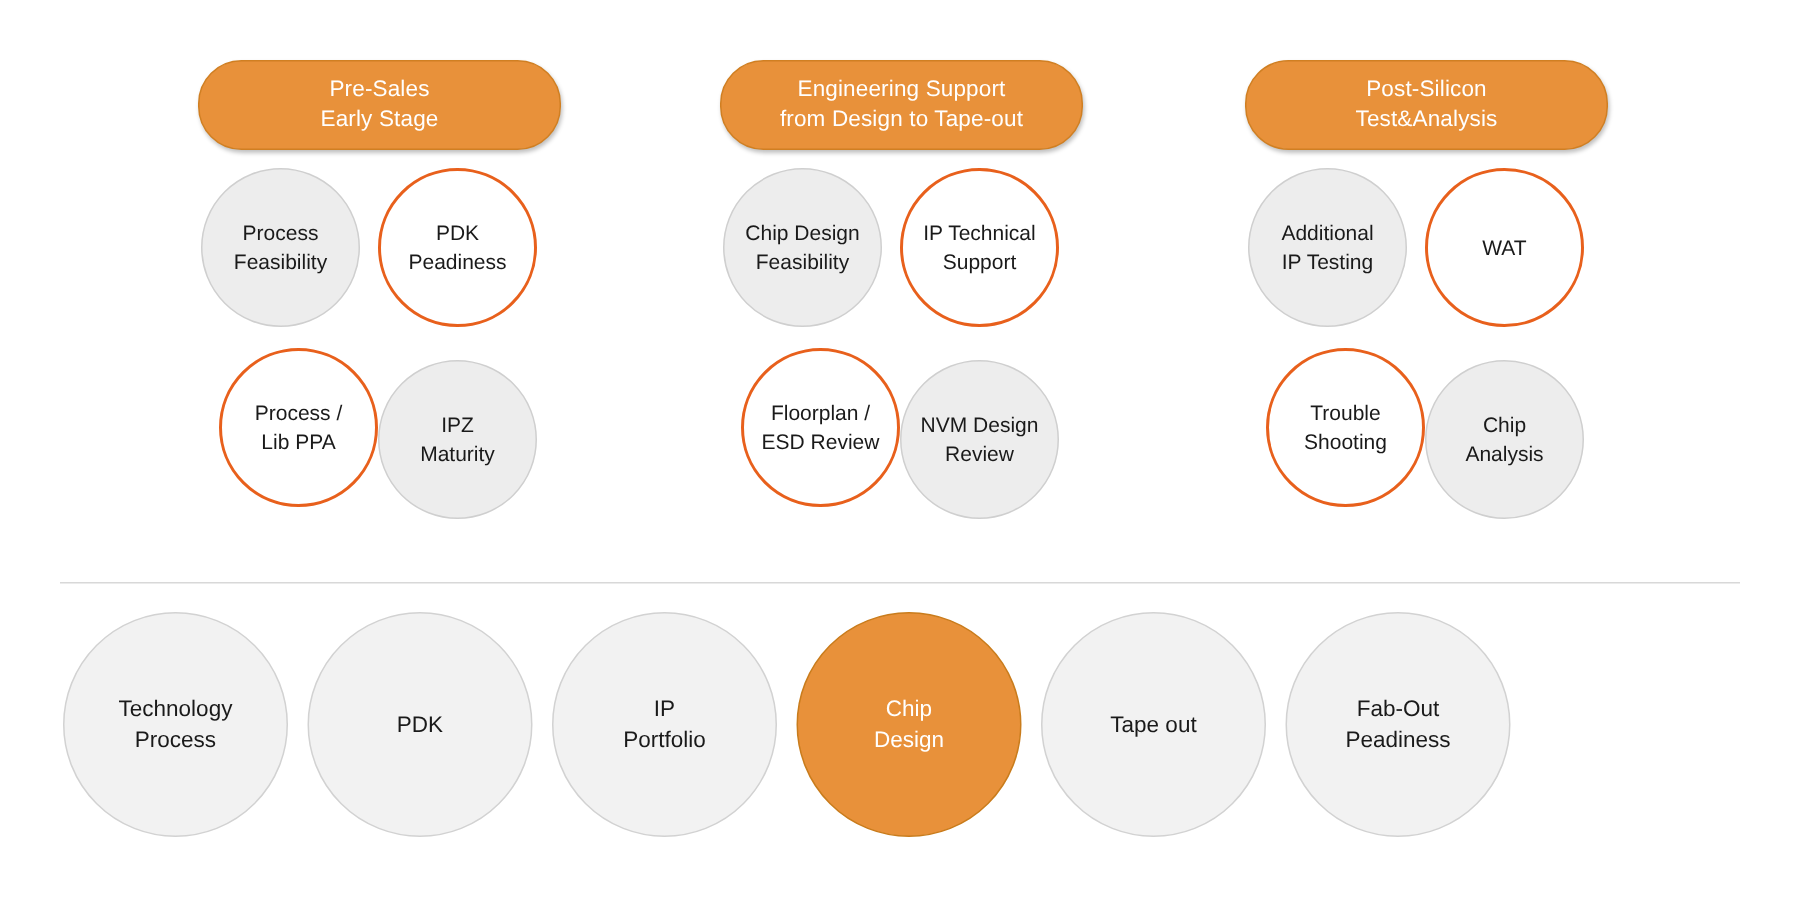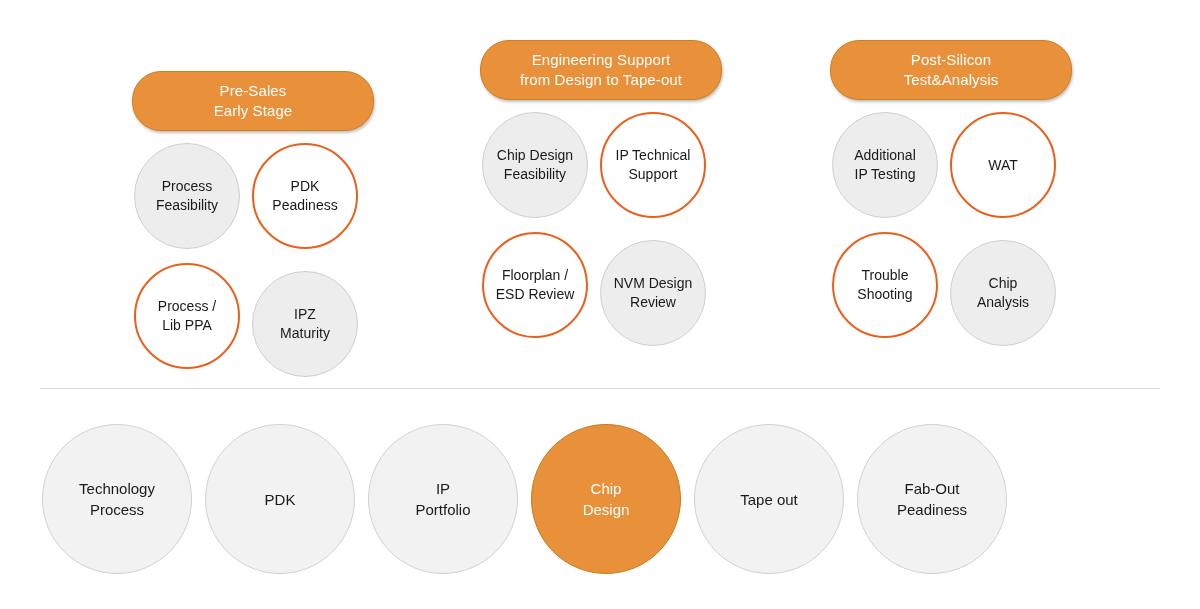--- a/index.html
+++ b/index.html
@@ -69,38 +69,38 @@
   }
   .bubble.ring {
     background: #ffffff;
     border: 2px solid #E8601C;
     z-index: 2;
   }
   .bubble span { display: block; padding: 0 4px; }
 
   .pos-tl { left: 2px;  top: 72px; }
   .pos-tr { left: 120px; top: 72px; }
-  .pos-bl { left: 2px;  top: 192px; }
+  .pos-bl { left: 14px;  top: 192px; }
   .pos-br { left: 120px; top: 200px; }
 
   
   #divider {
     position: absolute;
     left: 40px;
     top: 388px;
     width: 1120px;
     height: 1px;
     background: #D8D8D8;
   }
 
   
   #flow {
     position: absolute;
     left: 0;
-    top: 424px;
+    top: 408px;
     width: 952px;
     height: 160px;
   }
   .flow-node {
     position: absolute;
     top: 0;
     width: 150px;
     height: 152px;
   }
   .flow-arrow {
@@ -143,21 +143,21 @@
     border: 1px solid #C97C1C;
     color: #ffffff;
   }
   .flow-circle span { display: block; }
 </style>
 </head>
 <body>
 
 <div id="canvas">
 
-  <div class="phase-group" style="left:132px;margin-top:31px;">
+  <div class="phase-group" style="left:132px;">
     <div class="phase-header">
       <div>
         <span>Pre-Sales</span>
         <span>Early Stage</span>
       </div>
     </div>
     <div class="bubble gray pos-tl">
       <div>
         <span>Process</span>
         <span>Feasibility</span>

